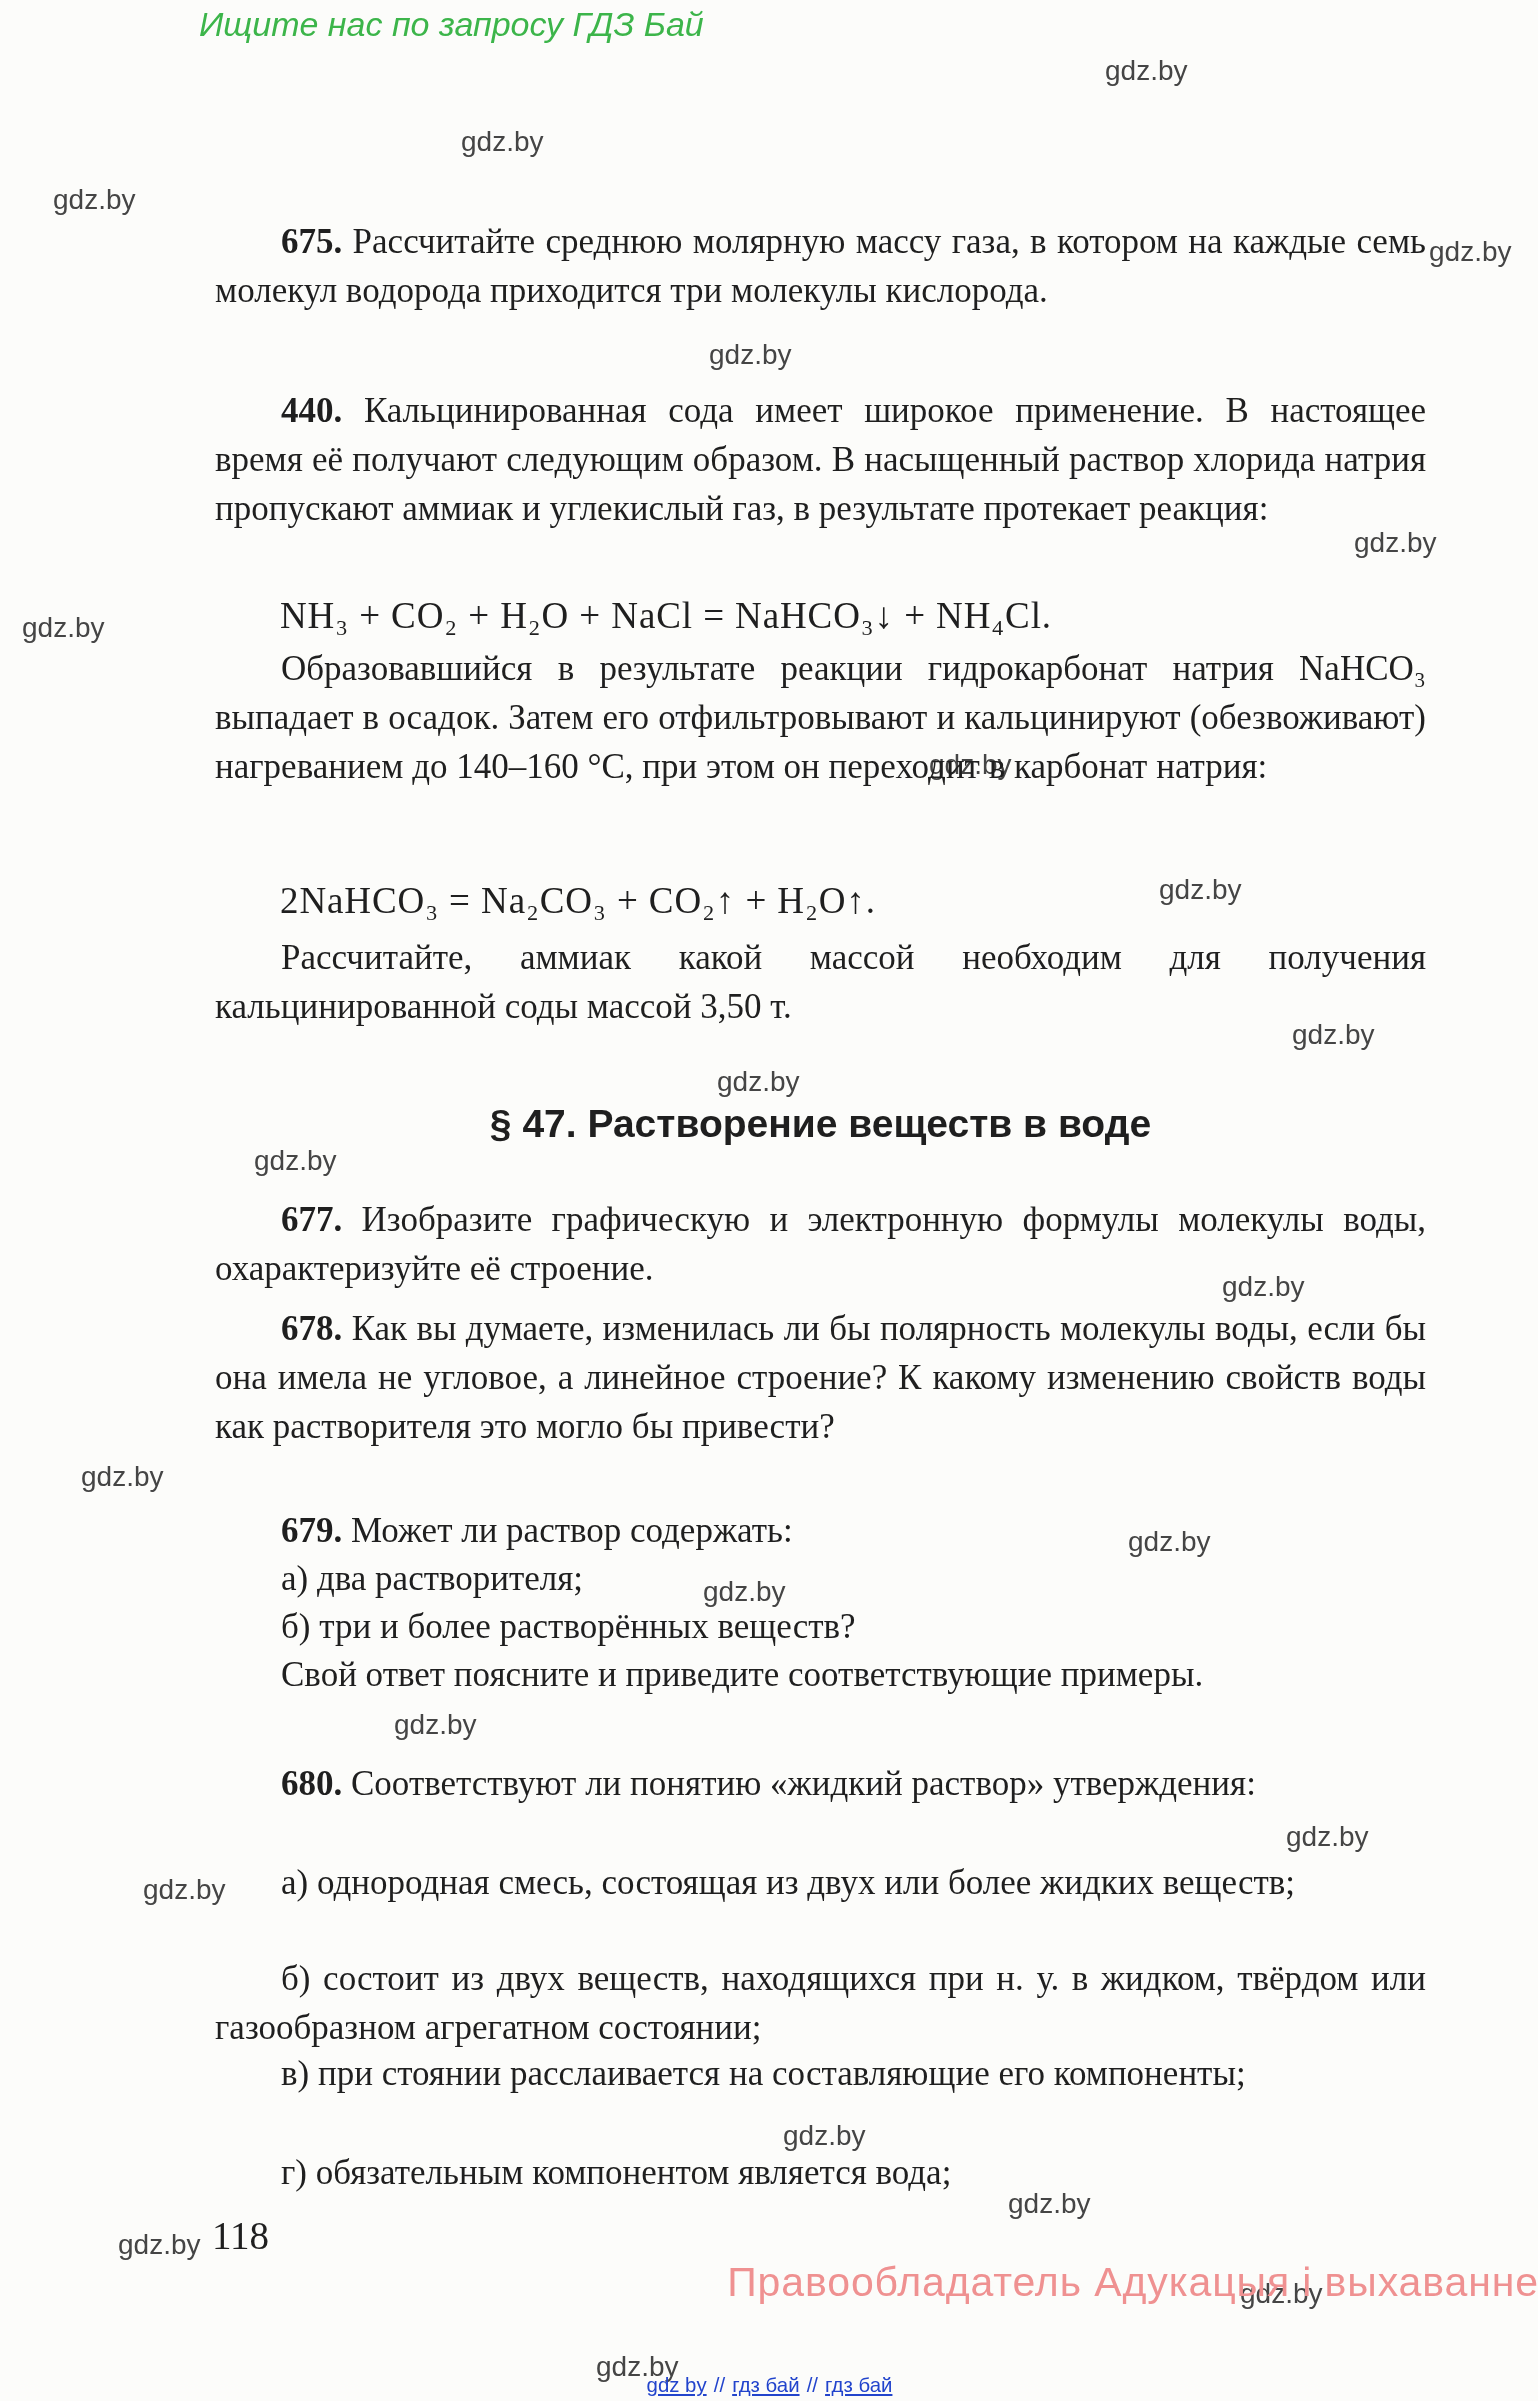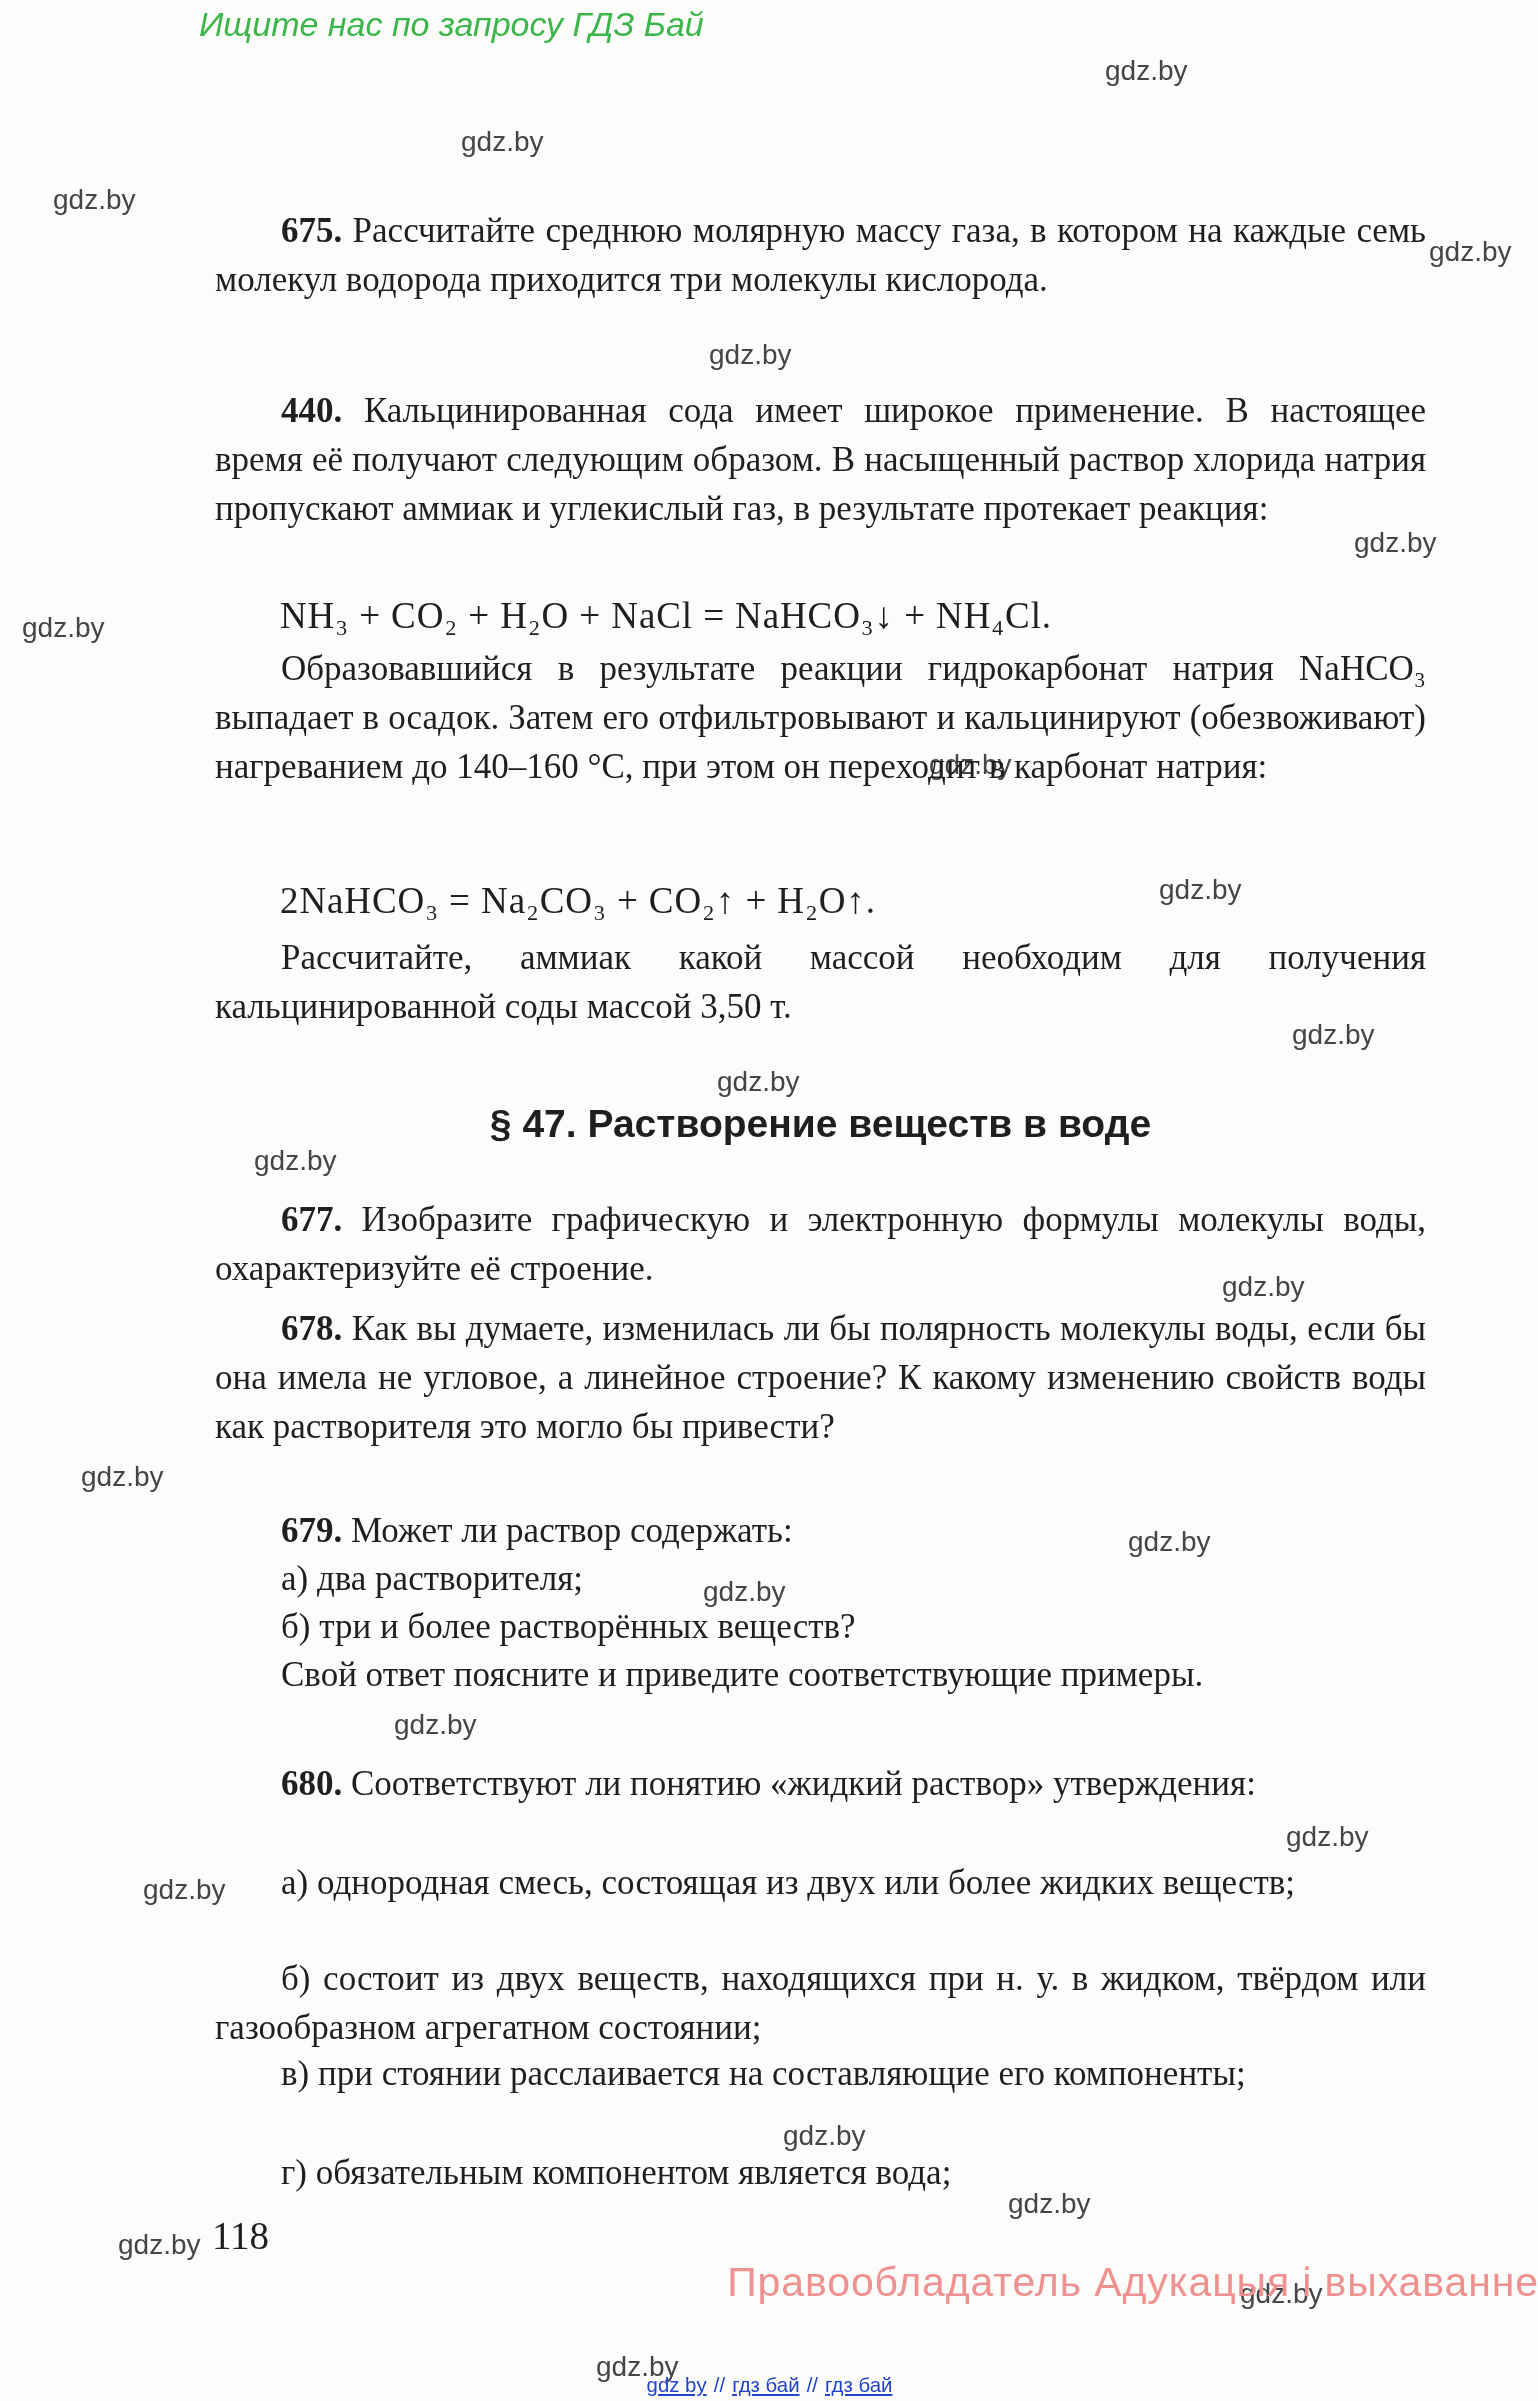--- a/index.html
+++ b/index.html
@@ -110,21 +110,21 @@
   <span class="wm" style="left:703px;top:1576px">gdz.by</span>
   <span class="wm" style="left:394px;top:1709px">gdz.by</span>
   <span class="wm" style="left:1286px;top:1821px">gdz.by</span>
   <span class="wm" style="left:143px;top:1874px">gdz.by</span>
   <span class="wm" style="left:783px;top:2120px">gdz.by</span>
   <span class="wm" style="left:1008px;top:2188px">gdz.by</span>
   <span class="wm" style="left:118px;top:2229px">gdz.by</span>
   <span class="wm" style="left:1240px;top:2278px">gdz.by</span>
   <span class="wm" style="left:596px;top:2351px">gdz.by</span>
 
-  <p class="para" style="top:206px"><b class="num">675.</b> <span>Рассчитайте среднюю молярную массу газа, в котором на каждые семь молекул водорода приходится три молекулы кислорода.</span></p>
+  <p class="para" style="top:217px"><b class="num">675.</b> <span>Рассчитайте среднюю молярную массу газа, в котором на каждые семь молекул водорода приходится три молекулы кислорода.</span></p>
 
   <p class="para" style="top:386px"><b class="num">440.</b> <span>Кальцинированная сода имеет широкое применение. В настоящее время её получают следующим образом. В насыщенный раствор хлорида натрия пропускают аммиак и углекислый газ, в результате протекает реакция:</span></p>
 
   <div class="equation" style="top:589px">NH₃ + CO₂ + H₂O + NaCl = NaHCO₃↓ + NH₄Cl.</div>
 
   <p class="para" style="top:644px">Образовавшийся в результате реакции гидрокарбонат натрия NaHCO₃ выпадает в осадок. Затем его отфильтровывают и кальцинируют (обезвоживают) нагреванием до 140–160 °С, при этом он переходит в карбонат натрия:</p>
 
   <div class="equation" style="top:874px">2NaHCO₃ = Na₂CO₃ + CO₂↑ + H₂O↑.</div>
 
   <p class="para" style="top:933px">Рассчитайте, аммиак какой массой необходим для получения кальцинированной соды массой 3,50 т.</p>

